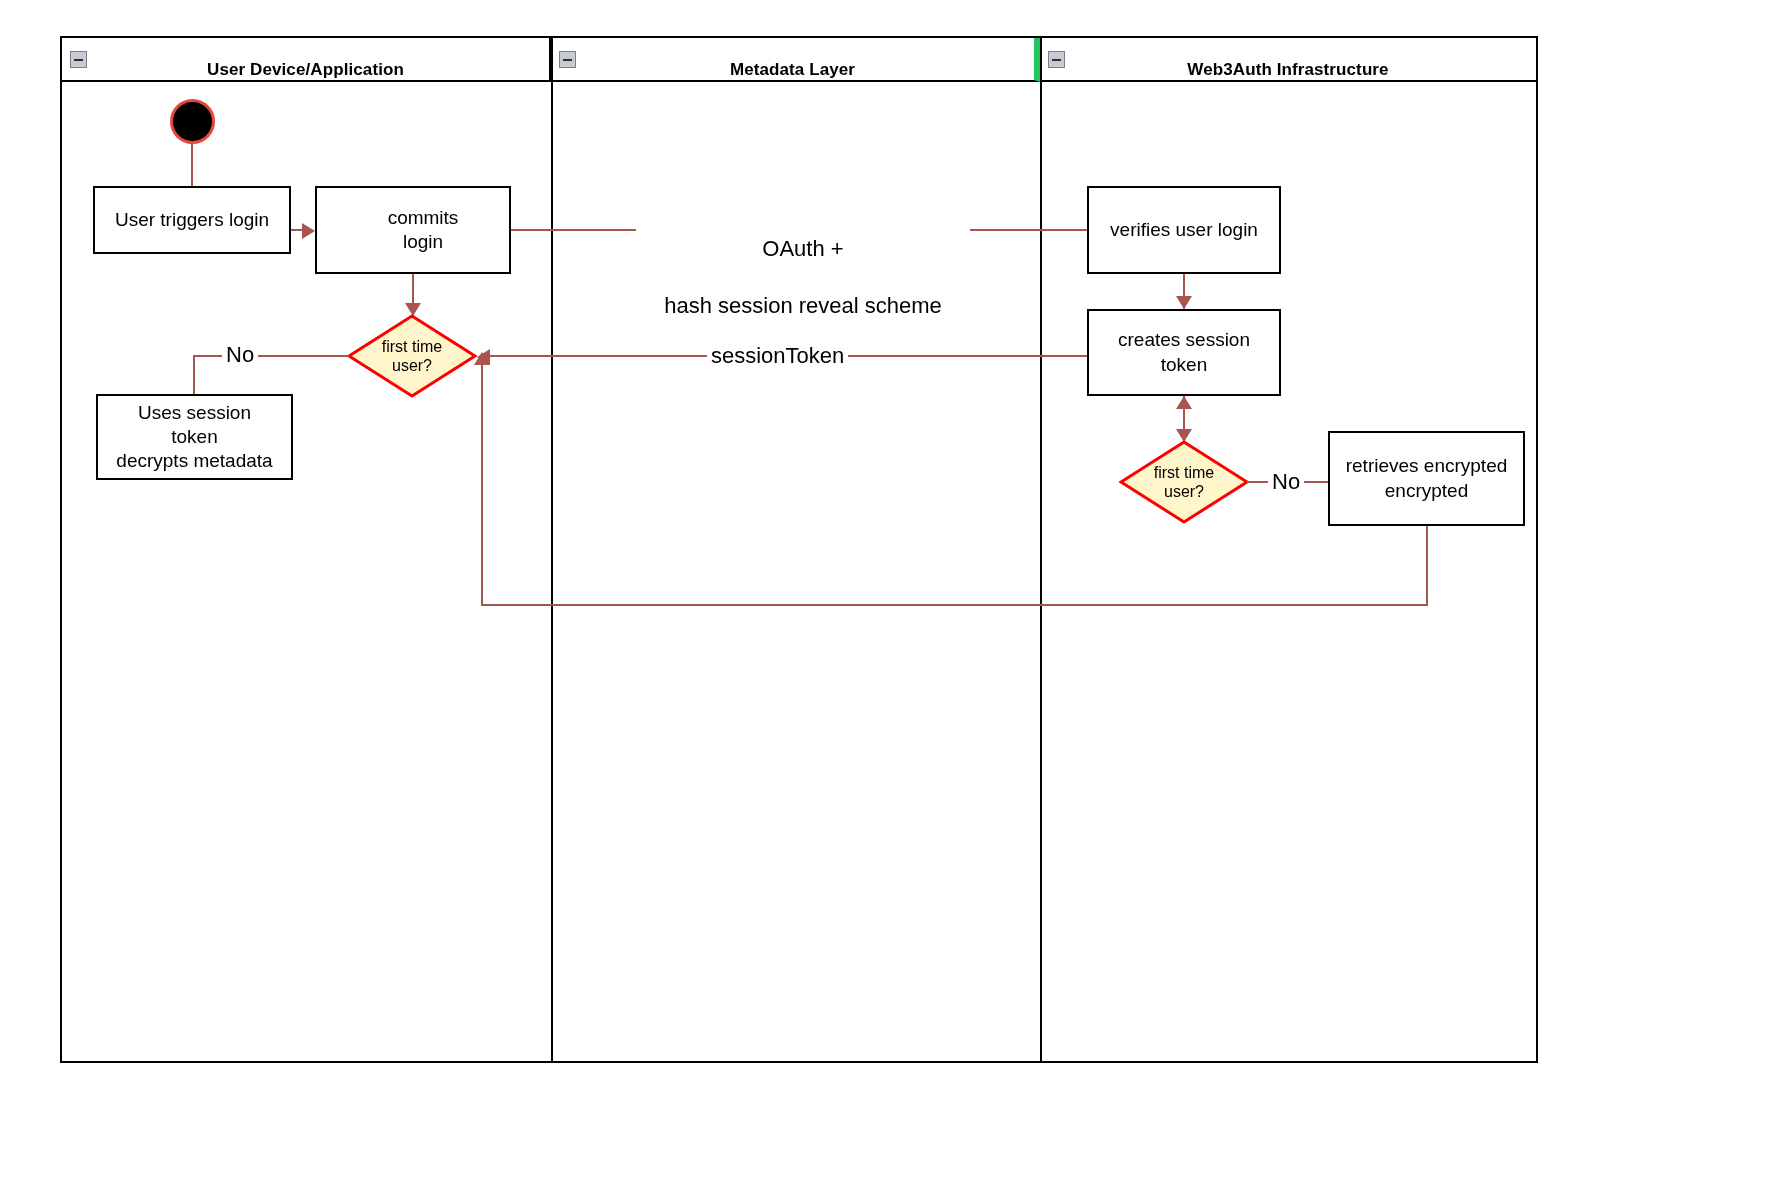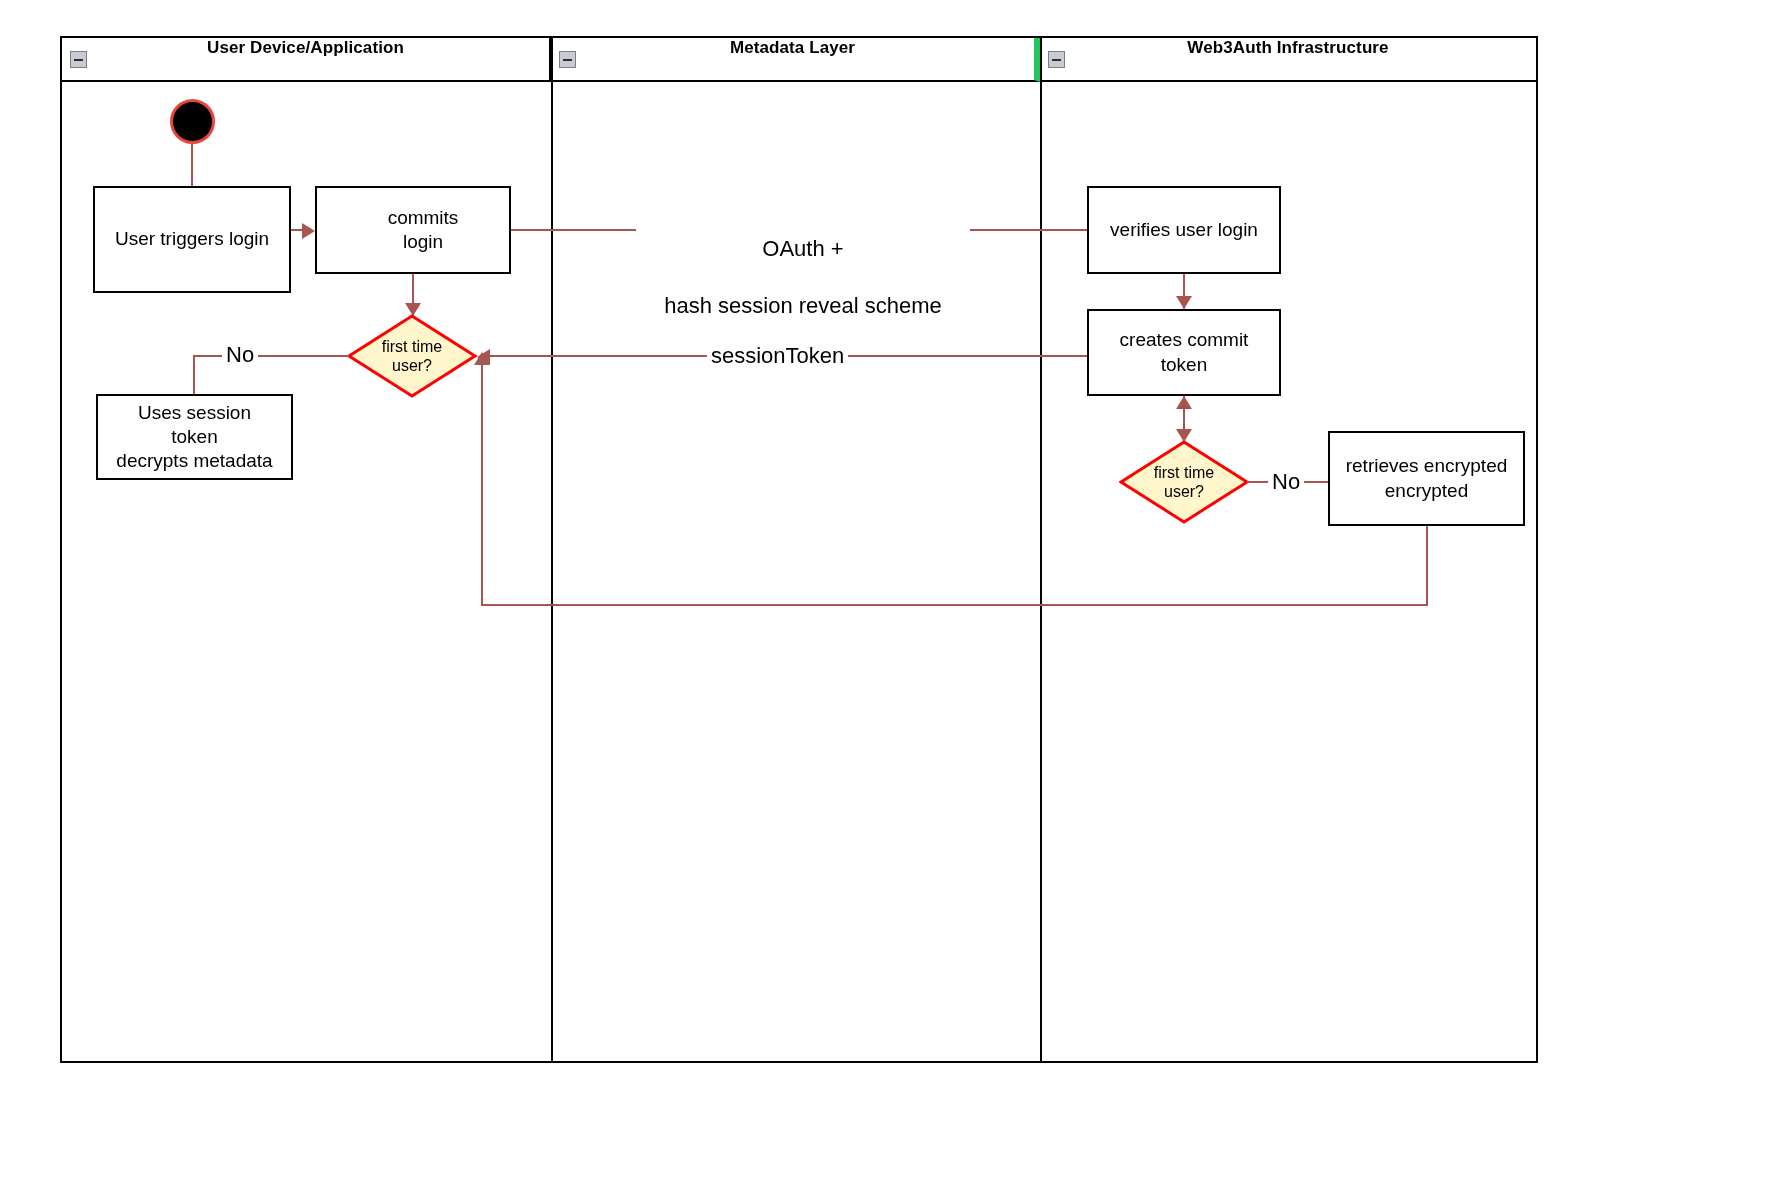--- a/index.html
+++ b/index.html
@@ -5,21 +5,21 @@
 <style>
   html,body{margin:0;padding:0;background:#ffffff;}
   body{font-family:"Liberation Sans","DejaVu Sans",sans-serif;}
   #canvas{position:relative;width:1780px;height:1202px;background:#ffffff;overflow:hidden;}
 
   
   .pool{position:absolute;left:60px;top:36px;width:1478px;height:1027px;
         border:2px solid #000;box-sizing:border-box;background:#fff;}
   .lane-divider{position:absolute;top:0;width:0;height:100%;border-left:2px solid #000;}
   .lane-header{position:absolute;top:0;height:44px;box-sizing:border-box;
-        border-bottom:2px solid #000;display:flex;align-items:flex-start;justify-content:center;}
+        border-bottom:2px solid #000;display:flex;align-items:flex-end;justify-content:center;}
   .lane-title{font-size:17px;font-weight:bold;color:#000;letter-spacing:.1px;
         font-family:"Liberation Sans","DejaVu Sans",sans-serif;}
   .collapse-icon{position:absolute;left:8px;top:13px;width:17px;height:17px;
         background:#c8ccd2;border:1px solid #7a7f87;box-sizing:border-box;
         display:flex;align-items:center;justify-content:center;}
   .collapse-icon i{display:block;width:9px;height:2px;background:#2b2f35;}
 
   
   .node{position:absolute;box-sizing:border-box;display:flex;align-items:center;
         justify-content:center;text-align:center;}
@@ -80,21 +80,21 @@
       <span class="lane-title">Web3Auth Infrastructure</span>
     </div>
 
     <div class="lane-divider" style="left:489px;"></div>
     <div class="lane-divider" style="left:978px;"></div>
 
     <div class="start-node" style="left:108px;top:61px;width:45px;height:45px;"></div>
 
     <div class="edge v" style="left:129px;top:106px;height:43px;"></div>
 
-    <div class="node action" style="left:31px;top:148px;width:198px;height:107px;">
+    <div class="node action" style="left:31px;top:148px;width:198px;height:68px;">
       <span>User triggers login</span>
     </div>
 
     <div class="edge h" style="left:229px;top:191px;width:14px;"></div>
     <div class="arrow right" style="left:240px;top:185px;"></div>
 
     <div class="node action" style="left:253px;top:148px;width:196px;height:88px;">
       <span style="white-space:pre-line;margin-left:20px;">commits
 login</span>
     </div>
@@ -123,21 +123,21 @@
     </div>
 
     <div class="node action" style="left:1025px;top:148px;width:194px;height:88px;">
       <span>verifies user login</span>
     </div>
 
     <div class="edge v" style="left:1121px;top:236px;height:37px;"></div>
     <div class="arrow down" style="left:1114px;top:258px;"></div>
 
     <div class="node action" style="left:1025px;top:271px;width:194px;height:87px;flex-direction:column;">
-      <span>creates commit</span>
+      <span>creates session</span>
       <span>token</span>
     </div>
 
     <div class="edge v" style="left:1121px;top:358px;height:46px;"></div>
     <div class="arrow up" style="left:1114px;top:358px;"></div>
     <div class="arrow down" style="left:1114px;top:391px;"></div>
 
     <div class="diamond" style="left:1057px;top:402px;width:130px;height:84px;">
       <svg width="130" height="84" viewBox="0 0 130 84">
         <polygon points="65,2 128,42 65,82 2,42" fill="#fff6cc" stroke="#ff0000" stroke-width="3"></polygon>

